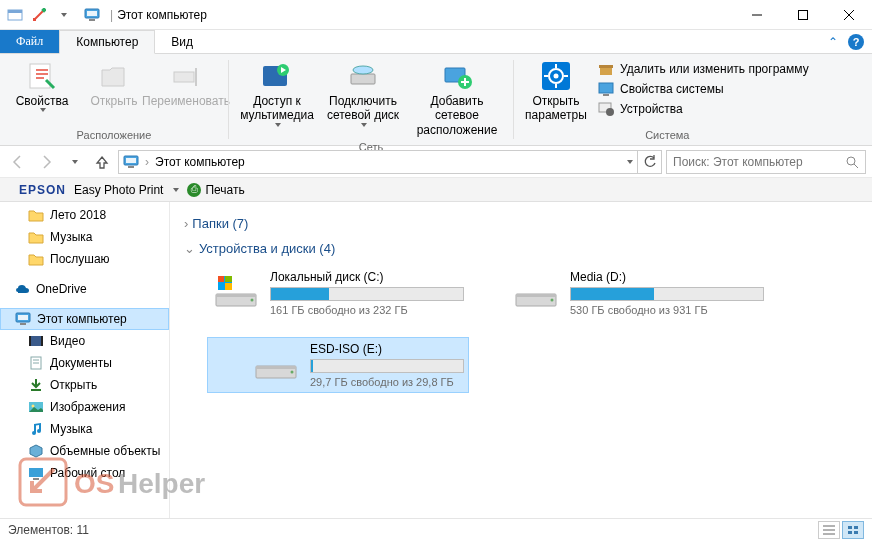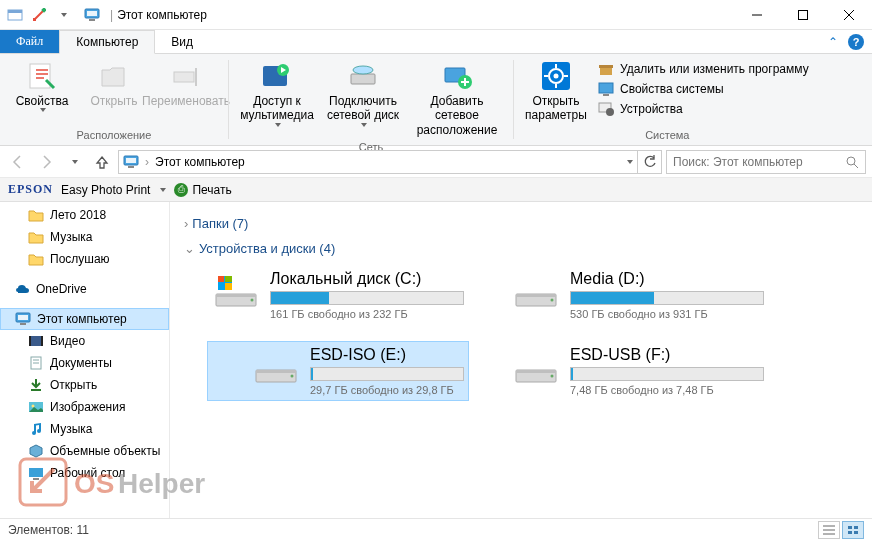--- a/index.html
+++ b/index.html
@@ -39,40 +39,40 @@
 .addr-row { height: 32px; display: flex; align-items: center; padding: 2px 6px; gap: 4px; border-bottom: 1px solid #eaeaea; }
 .nav-btn { width: 24px; height: 24px; display: flex; align-items: center; justify-content: center; color: #888; }
 .nav-btn.enabled { color: #333; }
 .addr-box { flex: 1; height: 24px; border: 1px solid #ccc; display: flex; align-items: center; padding: 0 4px; gap: 6px; background: #fff; }
 .addr-refresh { width: 24px; height: 24px; border: 1px solid #ccc; border-left: none; display:flex;align-items:center;justify-content:center; }
 .search-box { width: 200px; height: 24px; border: 1px solid #ccc; display: flex; align-items: center; padding: 0 6px; color: #888; }
 .search-box input { border: none; outline: none; flex: 1; font-size: 12px; color: #555; background: transparent; }
 
 
 .epson-bar { height: 24px; display: flex; align-items: center; padding: 0 8px; gap: 8px; background: #f4f4f4; border-bottom: 1px solid #e0e0e0; font-size: 12px; }
-.epson-logo { font-weight: bold; color: #1c3f94; letter-spacing: 1px; font-family: Liberation Serif, serif; }
+.epson-logo { font-weight: bold; color: #1c3f94; letter-spacing: 1px; font-family: Liberation Sans, sans-serif; margin-left: 11px; }
 
 
 .content { display: flex; height: calc(540px - 30px - 24px - 92px - 32px - 24px - 22px); }
 .tree { width: 170px; border-right: 1px solid #eaeaea; overflow: hidden; padding-top: 2px; }
 .tree-item { display: flex; align-items: center; gap: 6px; padding: 3px 6px 3px 28px; font-size: 12px; white-space: nowrap; }
 .tree-item.level0 { padding-left: 14px; }
 .tree-item.selected { background: #cce8ff; border: 1px solid #99d1ff; padding-top:2px; padding-bottom:2px; }
 .tree-item .tico { width: 16px; height: 16px; display:flex; align-items:center; justify-content:center; }
 .tree-spacer { height: 8px; }
 
 .main { flex: 1; padding: 8px 14px; overflow: auto; }
 .section-hdr { display: flex; align-items: center; gap: 4px; color: #1a4e8a; font-size: 13px; margin: 6px 0 10px 0; }
 .section-hdr .chev { color: #888; }
 .drives { display: flex; flex-wrap: wrap; gap: 18px 40px; margin-left: 24px; }
 .drive { display: flex; gap: 10px; width: 260px; padding: 4px; }
 .drive.selected { background: #cce8ff; outline: 1px solid #99d1ff; padding-left: 44px; }
 .drive-icon { width: 48px; height: 40px; display:flex; align-items:flex-end; justify-content:center; }
 .drive-info { flex: 1; }
-.drive-name { font-size: 16px; margin-bottom: 3px; }
+.drive-name { font-size: 12px; margin-bottom: 3px; }
 .drive-bar { height: 14px; border: 1px solid #bfbfbf; background: #eaeaea; margin-bottom: 3px; position: relative; }
 .drive-fill { position: absolute; left:0; top:0; bottom:0; background: #26a0da; }
 .drive-free { font-size: 11px; color: #6d6d6d; }
 
 
 .status { height: 22px; border-top: 1px solid #e5e5e5; display: flex; align-items: center; padding: 0 8px; font-size: 12px; color: #444; }
 .status-right { margin-left: auto; display: flex; gap: 2px; }
 .view-btn { width: 22px; height: 18px; border: 1px solid #ccc; display:flex;align-items:center;justify-content:center; }
 
 
@@ -489,36 +489,20 @@
             </svg>
           </div>
           <div class="drive-info">
             <div class="drive-name">ESD-ISO (E:)</div>
             <div class="drive-bar">
               <div class="drive-fill" style="width:1%"></div>
             </div>
             <div class="drive-free">29,7 ГБ свободно из 29,8 ГБ</div>
           </div>
         </div>
-        <div class="drive">
-          <div class="drive-icon">
-            <svg width="48" height="40">
-              <rect x="4" y="24" width="40" height="12" rx="1" fill="#d8d8d8" stroke="#aaa"></rect>
-              <rect x="4" y="24" width="40" height="3" fill="#bfbfbf"></rect>
-              <circle cx="40" cy="30" r="1.5" fill="#6a6"></circle>
-            </svg>
-          </div>
-          <div class="drive-info">
-            <div class="drive-name">ESD-USB (F:)</div>
-            <div class="drive-bar">
-              <div class="drive-fill" style="width:1%"></div>
-            </div>
-            <div class="drive-free">7,48 ГБ свободно из 7,48 ГБ</div>
-          </div>
-        </div>
       </div>
   </div>
 </div>
 
 <div class="status">
   <span>Элементов:</span>&nbsp;<span>11</span>
   <div class="status-right">
     <div class="view-btn">
         <svg width="12" height="10">
           <line x1="0" y1="1" x2="12" y2="1" stroke="#666"></line>

